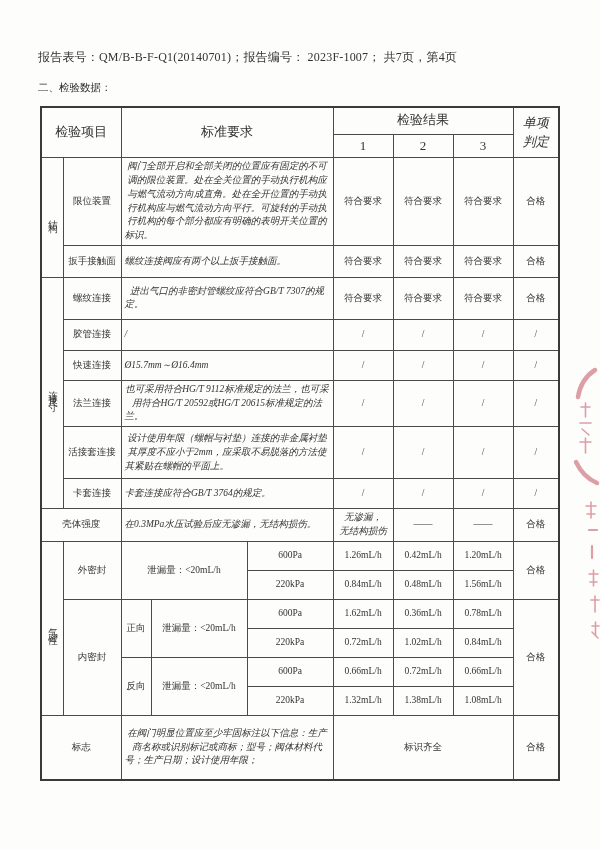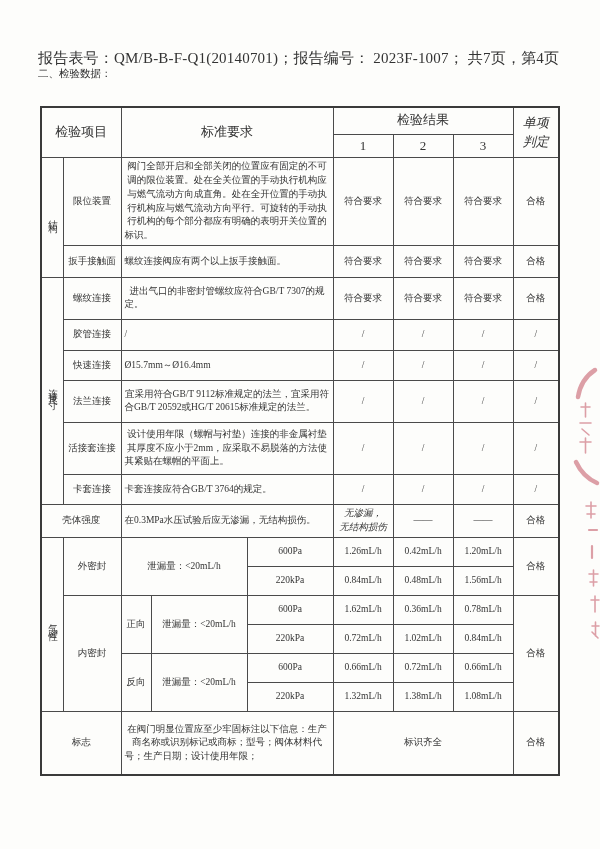--- a/index.html
+++ b/index.html
@@ -7,25 +7,25 @@
   body {
     width:600px; height:849px;
     background:#fdfdfb;
     font-family:"Liberation Serif", serif;
     color:#2e2e2e;
     position:relative;
     overflow:hidden;
   }
   .doc-header {
     position:absolute; left:38px; top:49px;
-    font-size:15px; letter-spacing:0.2px;
+    font-size:12px; letter-spacing:0.2px;
     color:#333;
   }
   .section-title {
-    position:absolute; left:38px; top:67px;
+    position:absolute; left:38px; top:81px;
     font-size:10.5px; color:#2c2c2c;
   }
   table.report {
     position:absolute; left:40px; top:106px;
     width:518px;
     border-collapse:collapse;
     table-layout:fixed;
     border:2.5px solid #3a3a3a;
   }
   .report td, .report th {
@@ -36,20 +36,21 @@
     vertical-align:middle;
     padding:2px 3px;
     color:#333;
     line-height:1.45;
   }
   .report th { font-size:13px; }
   .req {
     text-align:justify;
     text-align-last:left;
     padding:3px 5px;
+    font-style:italic;
   }
   .vtext {
     writing-mode:vertical-rl;
     text-orientation:upright;
     letter-spacing:4px;
     line-height:1;
     display:inline-block;
   }
   .prewrap { white-space:pre-line;font-style:italic; }
   
@@ -133,21 +134,21 @@
   <tr class="r-quick">
     <td>快速连接</td>
     <td colspan="3" class="req">Ø15.7mm～Ø16.4mm</td>
     <td>/</td>
     <td>/</td>
     <td>/</td>
     <td>/</td>
   </tr>
   <tr class="r-flange">
     <td>法兰连接</td>
-    <td colspan="3" class="req">宜采用符合GB/T 9112标准规定的法兰，宜采用符合GB/T 20592或HG/T 20615标准规定的法兰。</td>
+    <td colspan="3" class="req">也可采用符合HG/T 9112标准规定的法兰，也可采用符合HG/T 20592或HG/T 20615标准规定的法兰。</td>
     <td>/</td>
     <td>/</td>
     <td>/</td>
     <td>/</td>
   </tr>
   <tr class="r-union">
     <td>活接套连接</td>
     <td colspan="3" class="req">设计使用年限（螺帽与衬垫）连接的非金属衬垫其厚度不应小于2mm，应采取不易脱落的方法使其紧贴在螺帽的平面上。</td>
     <td>/</td>
     <td>/</td>

